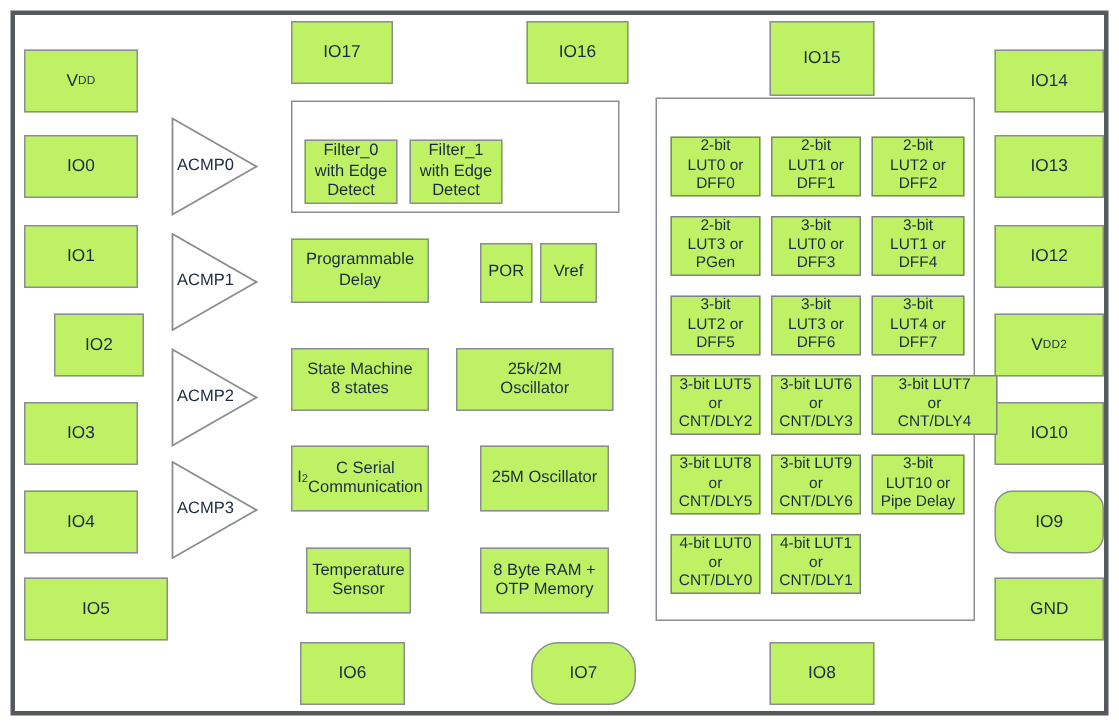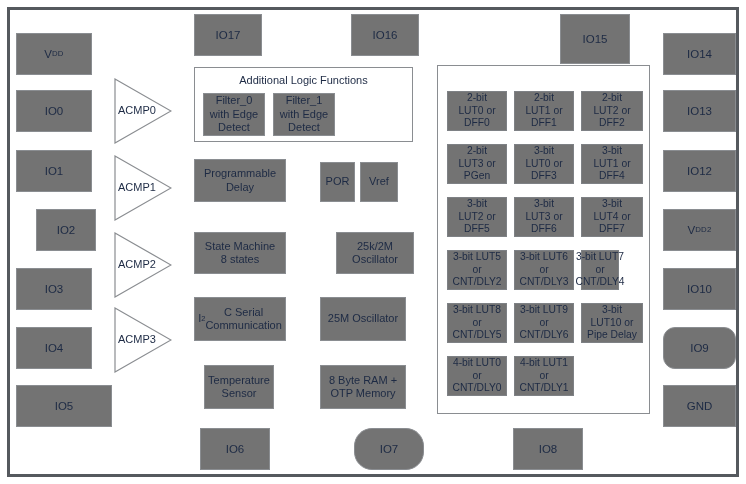--- a/index.html
+++ b/index.html
@@ -20,21 +20,21 @@
     width:732px;height:470px;
     border:3px solid #55595e;
     box-sizing:border-box;
     background:#ffffff;
   }
   
   .box{
     position:absolute;
     box-sizing:border-box;
     border:1px solid #8a8d91;
-    background:#737373;
+    background:#bef264;
     color:#1d2a44;
     display:flex;
     align-items:center;
     justify-content:center;
     text-align:center;
     line-height:1.22;
     white-space:pre-line;
   }
   .pin{ font-size:11.5px; }
   .fn{  font-size:11px; }
@@ -88,21 +88,21 @@
       <div class="box pin" style="left: 663px; top: 90px; width: 73px; height: 42px;">IO13</div>
       <div class="box pin" style="left: 663px; top: 150px; width: 73px; height: 42px;">IO12</div>
       <div class="box pin" style="left: 663px; top: 209px; width: 73px; height: 42px;">V<sub>DD2</sub></div>
       <div class="box pin" style="left: 663px; top: 268px; width: 73px; height: 42px;">IO10</div>
       <div class="box pin" style="left: 663px; top: 327px; width: 73px; height: 42px; border-radius: 12px;">IO9</div>
       <div class="box pin" style="left: 663px; top: 385px; width: 73px; height: 42px;">GND</div>
     </div>
   <div id="top-pins">
       <div class="box pin" style="left: 194px; top: 14px; width: 68px; height: 42px;">IO17</div>
       <div class="box pin" style="left: 351px; top: 14px; width: 68px; height: 42px;">IO16</div>
-      <div class="box pin" style="left: 513px; top: 14px; width: 70px; height: 50px; margin-left: 47px;">IO15</div>
+      <div class="box pin" style="left: 513px; top: 14px; width: 70px; height: 50px;">IO15</div>
     </div>
   <div id="bottom-pins">
       <div class="box pin" style="left: 200px; top: 428px; width: 70px; height: 42px;">IO6</div>
       <div class="box pin" style="left: 354px; top: 428px; width: 70px; height: 42px; border-radius: 18px;">IO7</div>
       <div class="box pin" style="left: 513px; top: 428px; width: 70px; height: 42px;">IO8</div>
     </div>
   <div id="comparators">
       <div class="acmp" style="left: 114px; top: 78px; width: 58px; height: 66px;">
         <svg width="58" height="66" viewBox="0 0 58 66">
           <polygon points="1,1 57,33 1,65" fill="#ffffff" stroke="#8a8d91" stroke-width="1.2"></polygon>
@@ -123,37 +123,36 @@
       </div>
       <div class="acmp" style="left: 114px; top: 307px; width: 58px; height: 66px;">
         <svg width="58" height="66" viewBox="0 0 58 66">
           <polygon points="1,1 57,33 1,65" fill="#ffffff" stroke="#8a8d91" stroke-width="1.2"></polygon>
         </svg>
         <span class="acmp-label" style="left:4px;top:26px">ACMP3</span>
       </div>
     </div>
   <div id="alf-group">
       <div class="group" style="left: 194px; top: 67px; width: 219px; height: 75px;">
-        <div class="group-title" style="top: 6px;">Additional Logic Functions</div>
         <div class="box fn" style="left: 8px; top: 25px; width: 62px; height: 43px;">Filter_0
 with Edge
 Detect</div>
         <div class="box fn" style="left: 78px; top: 25px; width: 62px; height: 43px;">Filter_1
 with Edge
 Detect</div>
       </div>
     </div>
   <div id="middle-blocks">
       <div class="box fn" style="left: 194px; top: 159px; width: 92px; height: 43px;">Programmable
 Delay</div>
       <div class="box fn" style="left: 320px; top: 162px; width: 35px; height: 40px;">POR</div>
       <div class="box fn" style="left: 360px; top: 162px; width: 38px; height: 40px;">Vref</div>
       <div class="box fn" style="left: 194px; top: 232px; width: 92px; height: 42px;">State Machine
 8 states</div>
-      <div class="box fn" style="left: 336px; top: 232px; width: 78px; height: 42px;">25k/2M
+      <div class="box fn" style="left: 304px; top: 232px; width: 105px; height: 42px;">25k/2M
 Oscillator</div>
       <div class="box fn" style="left: 194px; top: 297px; width: 92px; height: 44px;">I<sup>2</sup>C Serial
 Communication</div>
       <div class="box fn" style="left: 320px; top: 297px; width: 86px; height: 44px;">25M Oscillator</div>
       <div class="box fn" style="left: 188px; top: 365px; width: 70px; height: 44px; margin-left: 16px;">Temperature
 Sensor</div>
       <div class="box fn" style="left: 320px; top: 365px; width: 86px; height: 44px;">8 Byte RAM +
 OTP Memory</div>
     </div>
   <div id="macrocells-group">
@@ -184,21 +183,21 @@
 DFF6</div>
         <div class="box mc" style="left: 143px; top: 131px; width: 62px; height: 40px;">3-bit
 LUT4 or
 DFF7</div>
         <div class="box mc" style="left: 9px; top: 184px; width: 60px; height: 40px;">3-bit LUT5
 or
 CNT/DLY2</div>
         <div class="box mc" style="left: 76px; top: 184px; width: 60px; height: 40px;">3-bit LUT6
 or
 CNT/DLY3</div>
-        <div class="box mc" style="left: 143px; top: 184px; width: 38px; height: 40px; text-align: center;">3-bit LUT7
+        <div class="box mc" style="left: 143px; top: 184px; width: 84px; height: 40px; text-align: center;">3-bit LUT7
 or
 CNT/DLY4</div>
         <div class="box mc" style="left: 9px; top: 237px; width: 60px; height: 40px;">3-bit LUT8
 or
 CNT/DLY5</div>
         <div class="box mc" style="left: 76px; top: 237px; width: 60px; height: 40px;">3-bit LUT9
 or
 CNT/DLY6</div>
         <div class="box mc" style="left: 143px; top: 237px; width: 62px; height: 40px;">3-bit
 LUT10 or

